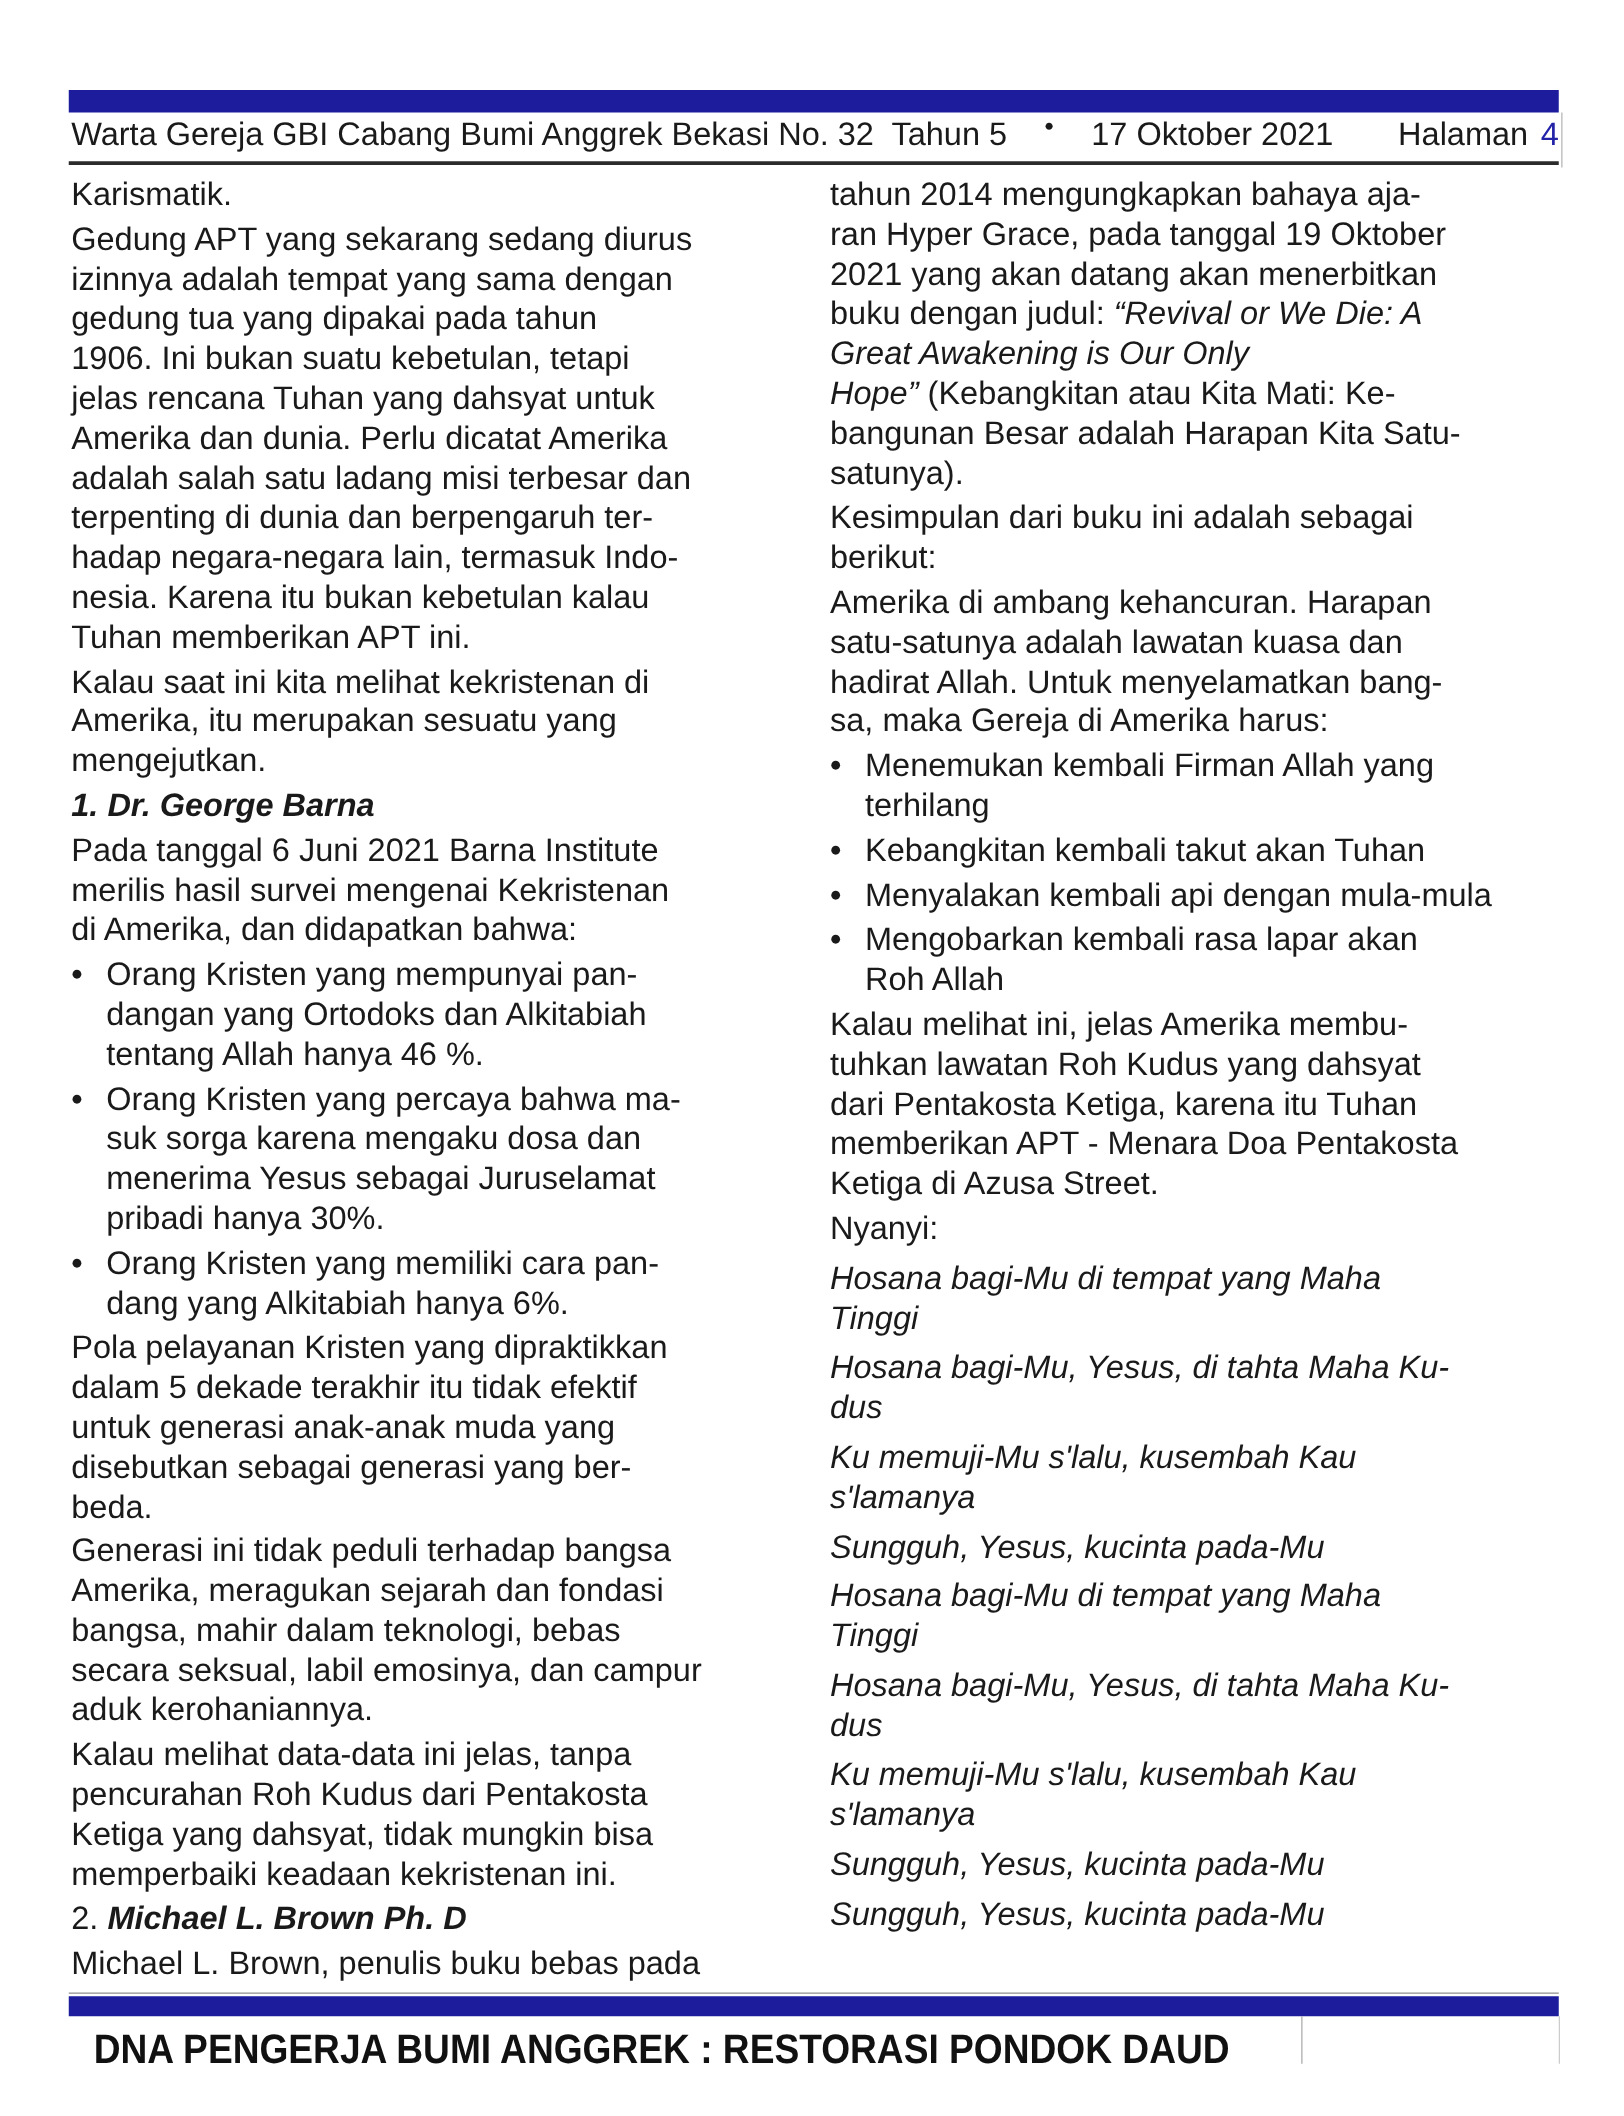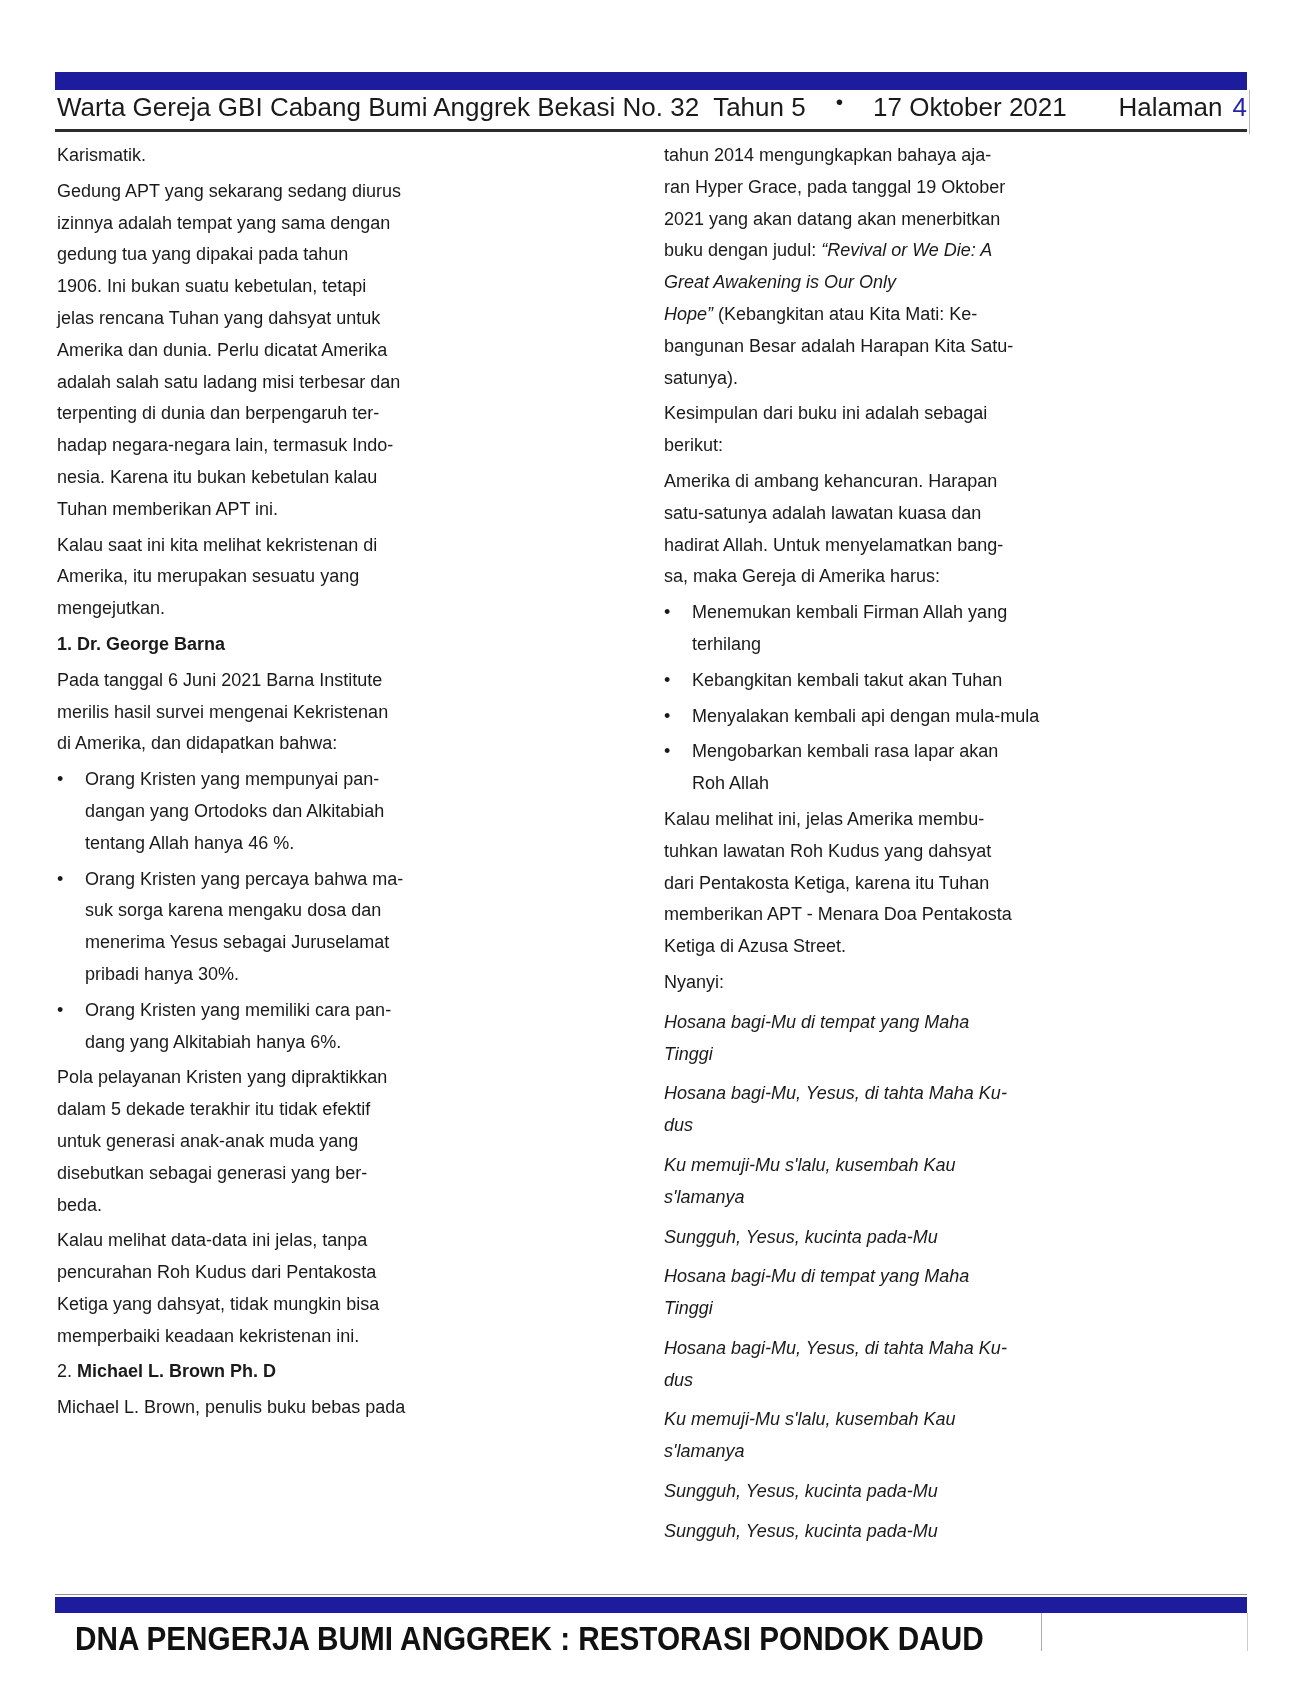--- a/index.html
+++ b/index.html
@@ -14,23 +14,23 @@
   .header-row .year{margin-right:30px;}
   .header-row .dot{font-size:21px;margin-right:30px;position:relative;top:-2px;}
   .header-row .spacer{flex:1;}
   .header-row .pglabel{margin-right:10px;}
   .pagenum{color:#2323a8;}
   .header-rule{position:absolute;left:55px;top:129px;width:1192px;height:3px;background:#2b2b2b;}
   .vline-top-right{position:absolute;left:1249px;top:90px;width:1px;height:44px;background:#b5b5b5;}
 
   
   .columns{position:absolute;left:57px;top:140px;width:1192px;display:flex;column-gap:22px;}
-  .col{width:585px;font-size:18px;line-height:31.8px;}
+  .col{width:585px;font-size:26px;line-height:31.8px;}
   .para{margin:0 0 4px 0;white-space:pre-line;}
-  .heading{font-weight:bold;}
+  .heading{font-weight:bold;font-style:italic;}
   .hnorm{font-weight:normal;}
   .bullet-item{display:flex;margin:0 0 4px 0;}
   .bullet-marker{flex:none;width:28px;}
   .bullet-text{white-space:pre-line;flex:1;}
   .italic{font-style:italic;}
   .lyric{font-style:italic;margin-bottom:8px;}
   .song-label{margin-bottom:8px;}
 
   
   .footer-rule{position:absolute;left:55px;top:1594px;width:1192px;height:1px;background:#8f8f8f;}
@@ -100,20 +100,25 @@
         <span class="bullet-marker">•</span>
         <span class="bullet-text">Orang Kristen yang memiliki cara pan-
 dang yang Alkitabiah hanya 6%.</span>
       </div>
 
       <p class="para">Pola pelayanan Kristen yang dipraktikkan
 dalam 5 dekade terakhir itu tidak efektif
 untuk generasi anak-anak muda yang
 disebutkan sebagai generasi yang ber-
 beda.</p>
+      <p class="para">Generasi ini tidak peduli terhadap bangsa
+Amerika, meragukan sejarah dan fondasi
+bangsa, mahir dalam teknologi, bebas
+secara seksual, labil emosinya, dan campur
+aduk kerohaniannya.</p>
       <p class="para">Kalau melihat data-data ini jelas, tanpa
 pencurahan Roh Kudus dari Pentakosta
 Ketiga yang dahsyat, tidak mungkin bisa
 memperbaiki keadaan kekristenan ini.</p>
 
       <p class="para"><span class="hnorm">2. </span><span class="heading">Michael L. Brown Ph. D</span></p>
 
       <p class="para">Michael L. Brown, penulis buku bebas pada</p>
     </div>
 

